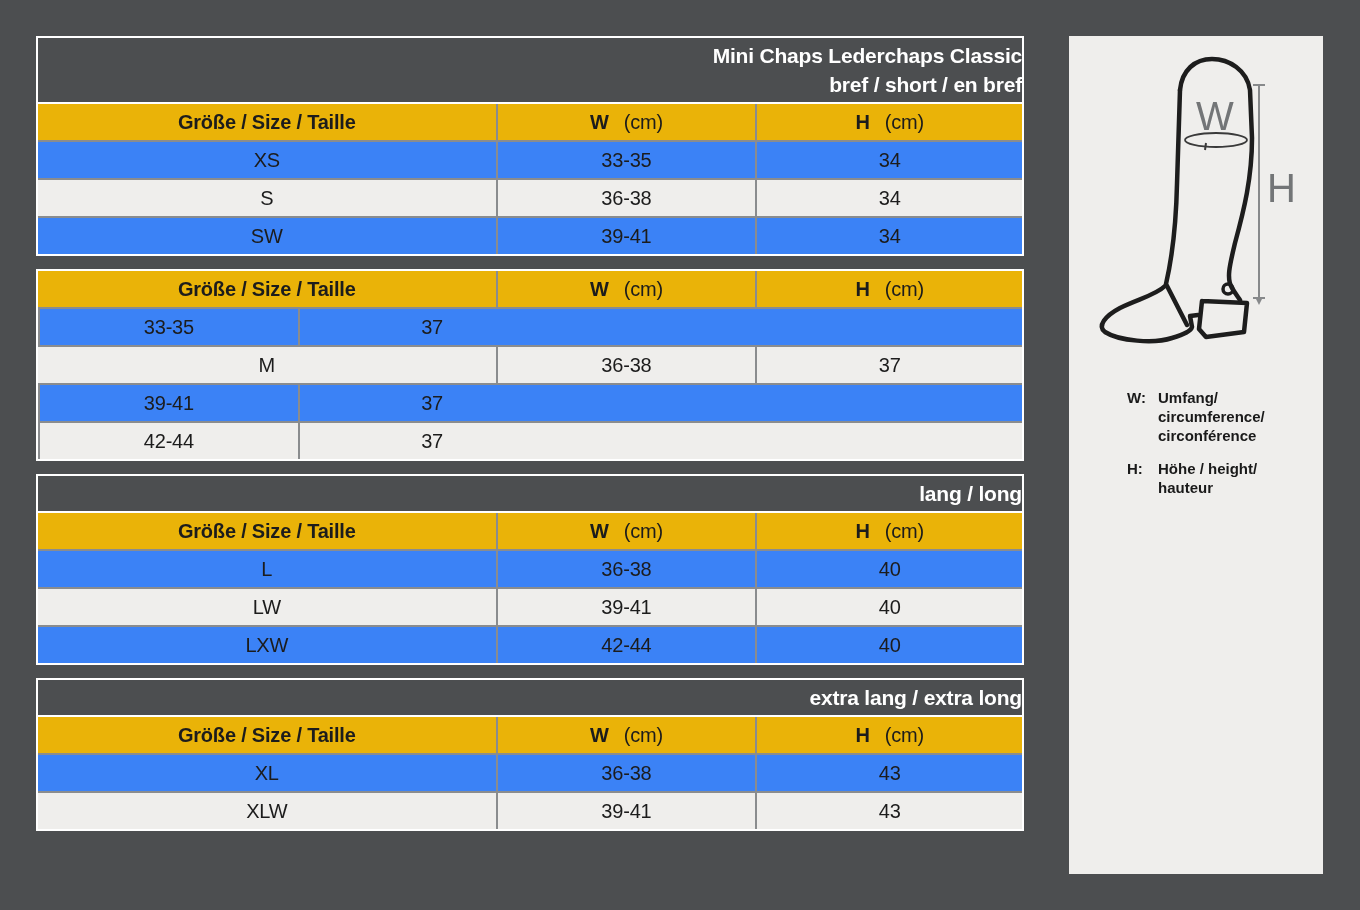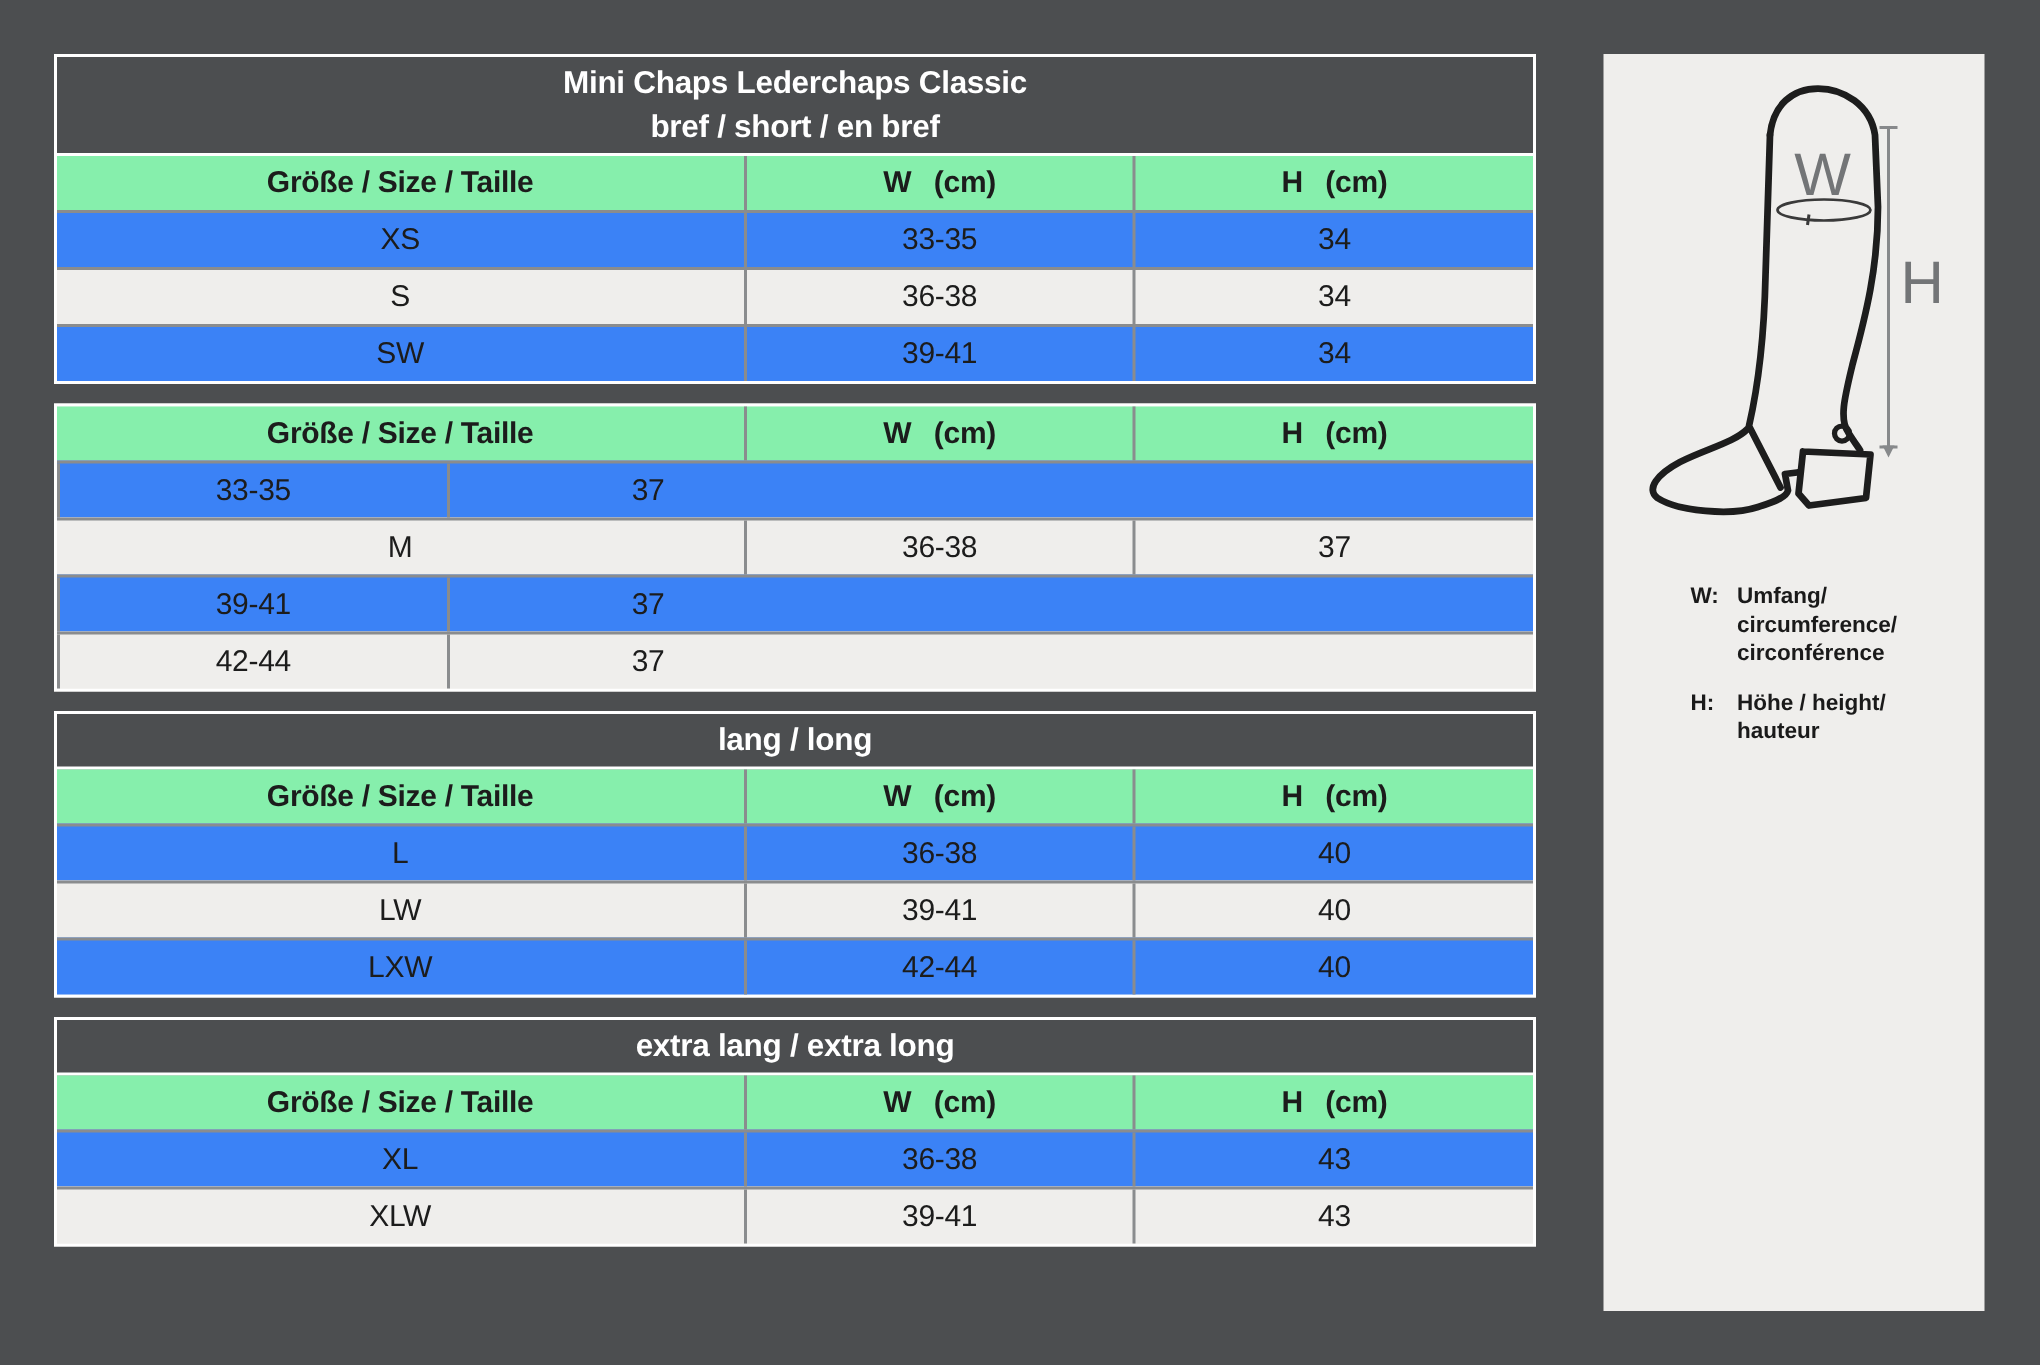--- a/index.html
+++ b/index.html
@@ -6,38 +6,38 @@
   body{
     width:1360px;height:910px;
     background:#4c4e50;
     font-family:"Liberation Sans",sans-serif;
     position:relative;overflow:hidden;
     -webkit-font-smoothing:antialiased;
   }
   .tables-col{position:absolute;left:36px;top:36px;width:988px}
   .size-table{border:2px solid #ffffff;margin-bottom:13px;background:#efeeec}
   .table-title{
-    background:#4c4e50;color:#ffffff;text-align:center;
+    background:#4c4e50;color:#ffffff;text-align:right;
     font-weight:bold;font-size:21px;letter-spacing:-0.2px;
     padding:3px 0;border-bottom:2px solid #ffffff;
   }
   .title-line{line-height:29px}
   .row{display:flex;height:36px;align-items:center;border-top:2px solid #8a8c8e}
-  .row.header-row{border-top:none;background:#86efac;font-weight:bold}
+  .row.header-row{border-top:none;background:#eab308;font-weight:bold}
   .row.plain{background:#3b82f6}
   .row.shade{background:#efeeec}
   .cell{
     text-align:center;font-size:20px;color:#1c1c1c;letter-spacing:-0.2px;
     box-sizing:border-box;height:100%;display:flex;align-items:center;justify-content:center;
   }
   .cell.c1{flex:0 0 46.5%}
   .cell.c2{flex:0 0 26.4%;border-left:2px solid #8a8c8e}
   .cell.c3{flex:0 0 27.1%;border-left:2px solid #8a8c8e}
   .hdr-label{font-weight:bold}
-  .unit{font-weight:bold;margin-left:15px}
+  .unit{font-weight:normal;margin-left:15px}
   .side-panel{
     position:absolute;left:1069px;top:36px;width:254px;height:838px;
     background:#efeeec;
   }
   .boot-svg{display:block;width:254px;height:330px}
   .legend{margin:22px 0 0 58px;font-size:15px;font-weight:bold;color:#1a1a1a;line-height:19px}
   .legend-item{display:flex;margin-bottom:14px}
   .legend-key{width:31px;flex:none}
   .legend-line{display:block}
 </style>

